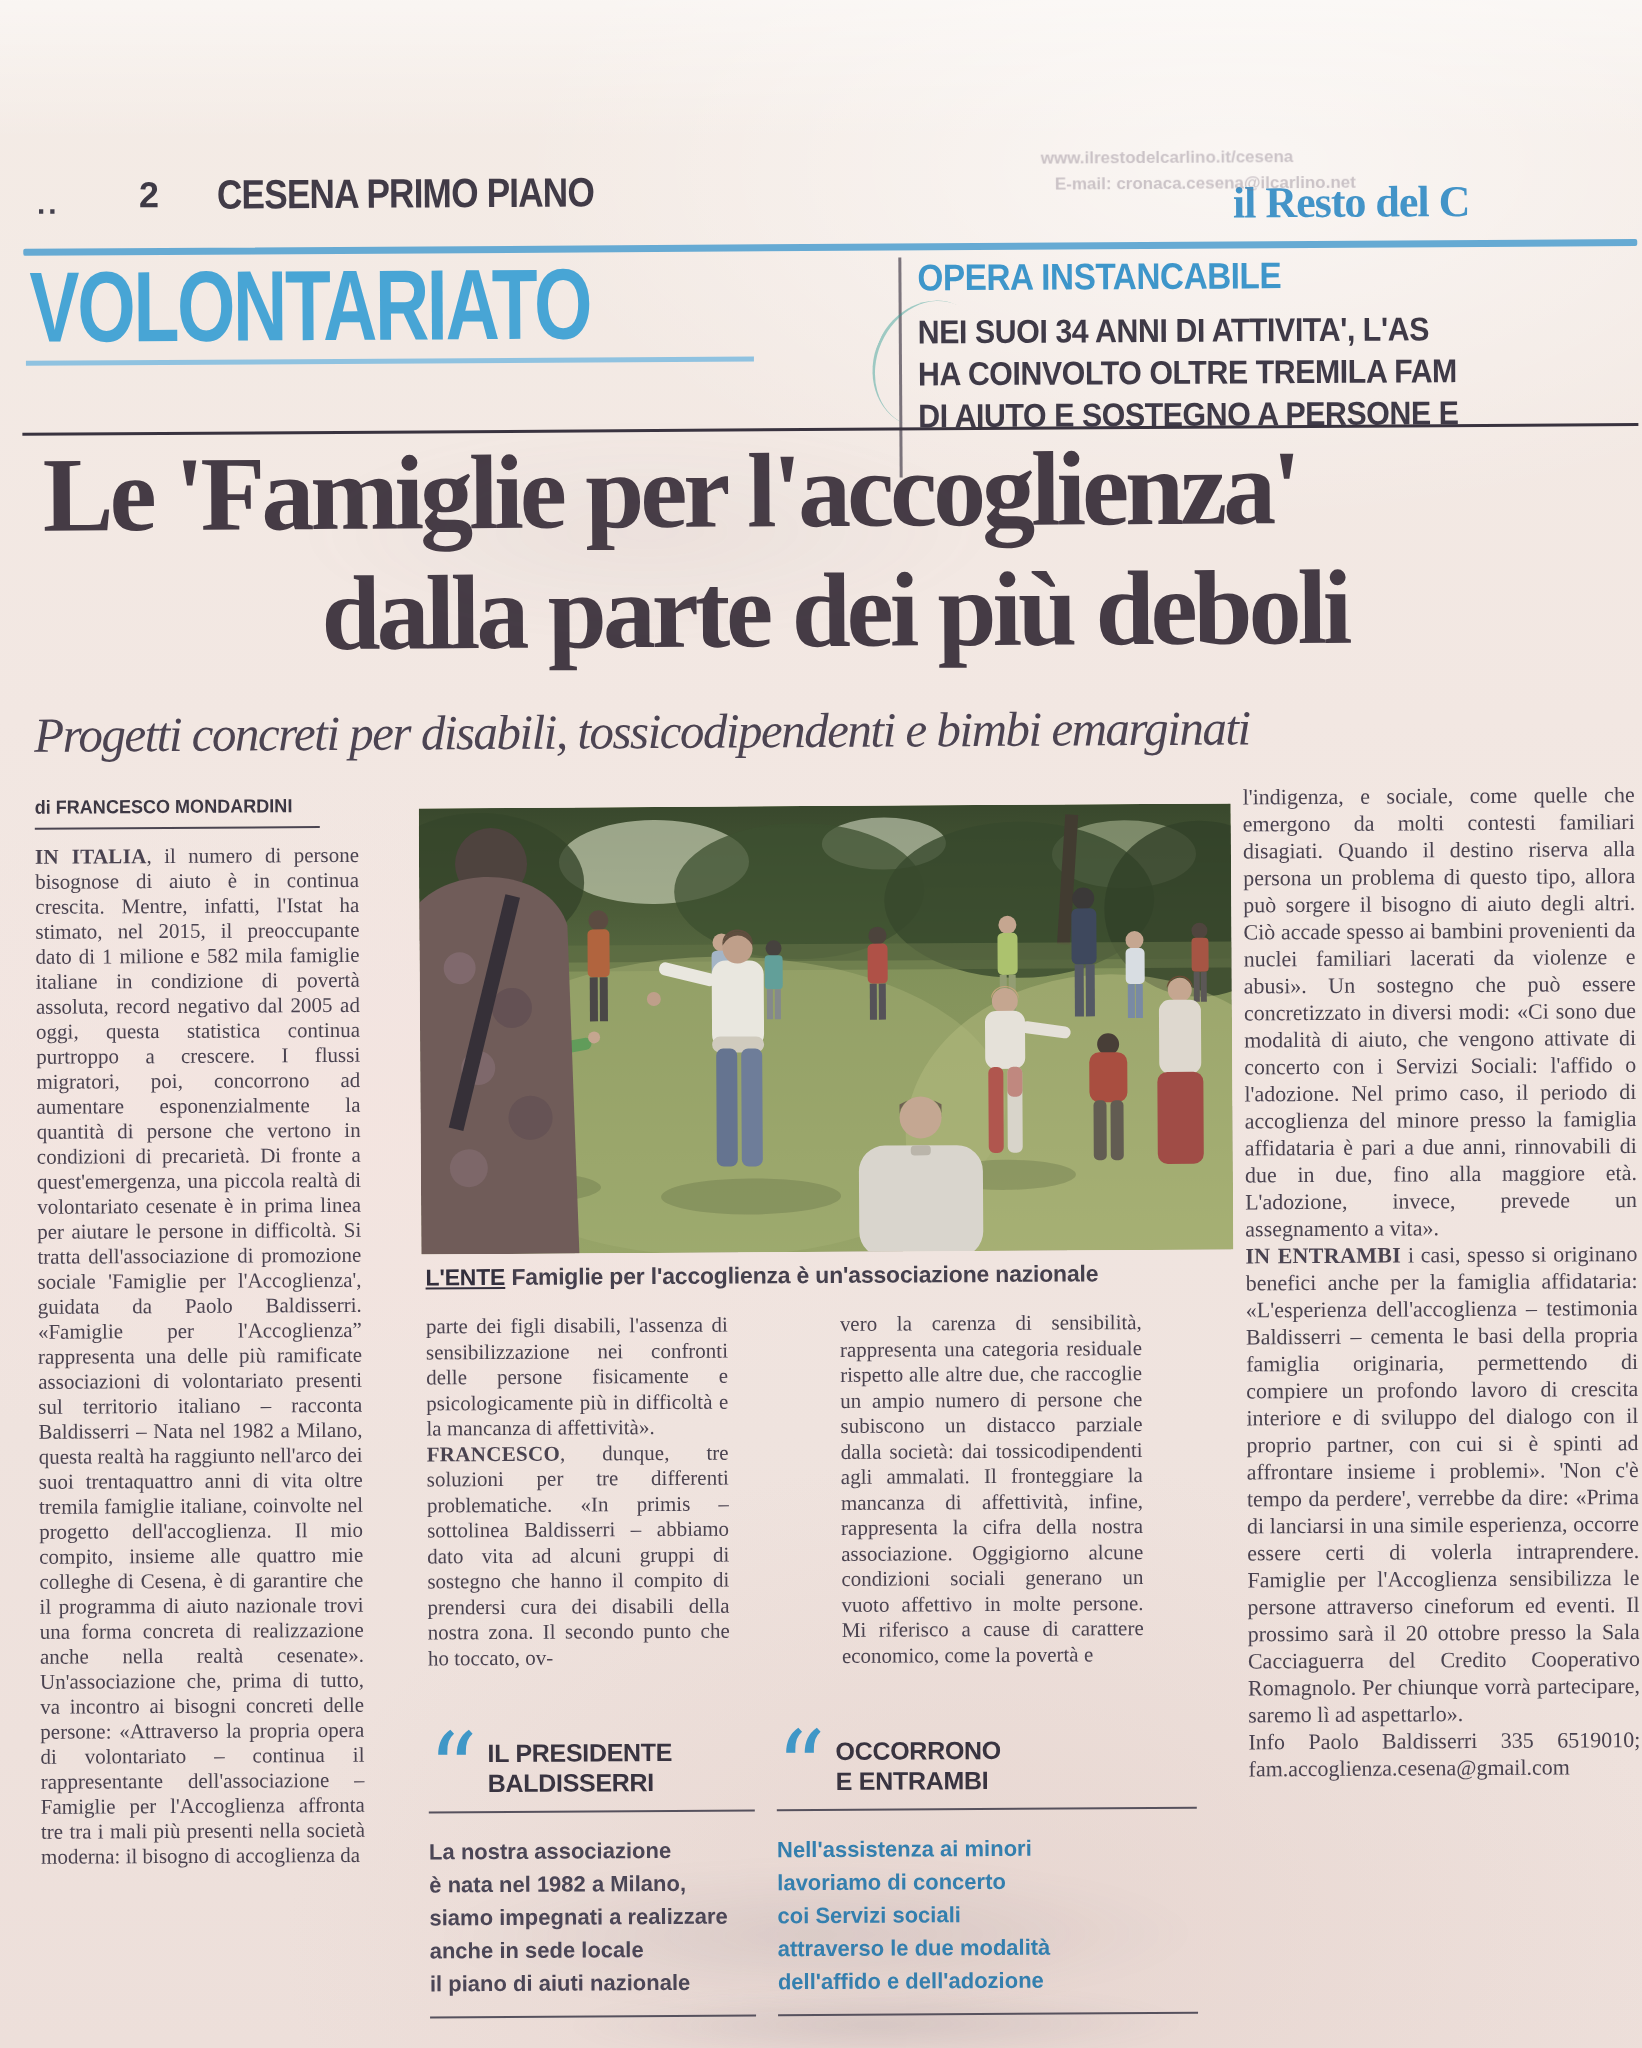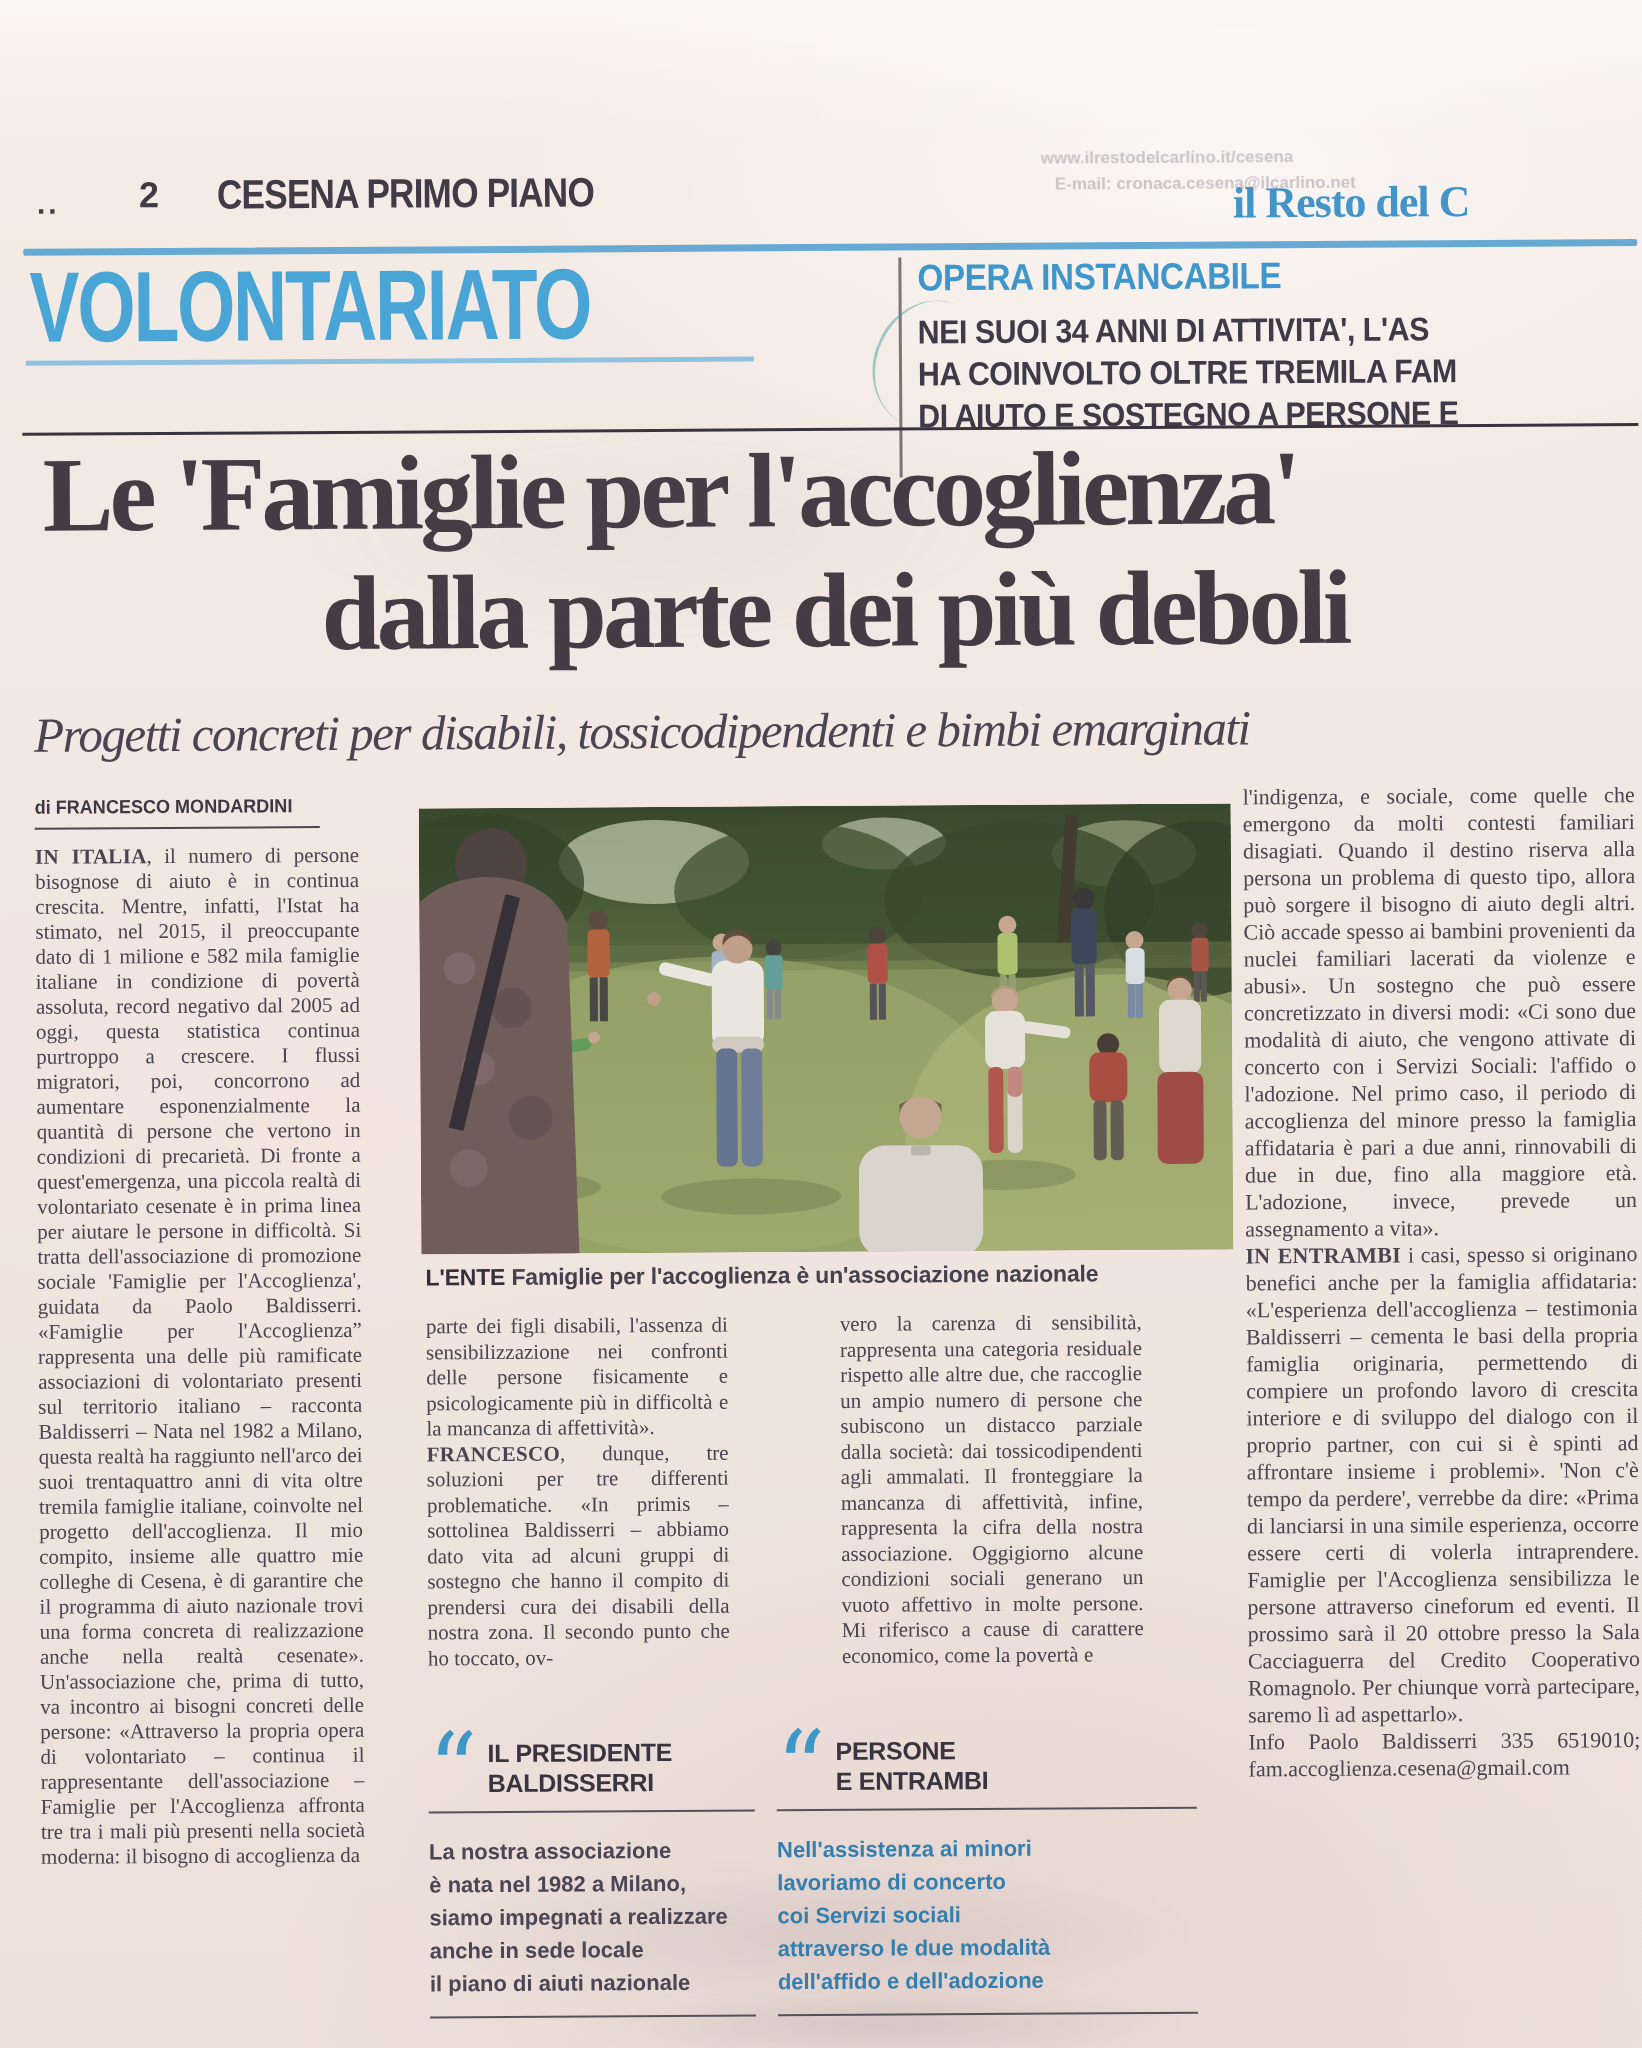--- a/index.html
+++ b/index.html
@@ -55,21 +55,21 @@
   .col4{left:1244px;top:786px;width:392px;height:1262px;font-size:22px;line-height:27px;}
   .lead{font-weight:bold;letter-spacing:.3px;}
   .para-gap{margin-top:24px;}
   .para-gap-sm{margin-top:18px;}
 
   
   .photo{left:420px;top:806px;width:812px;height:446px;overflow:hidden;
          box-shadow:0 0 0 1px rgba(80,70,60,.15) inset;}
   .photo svg{display:block;width:100%;height:100%;filter:saturate(.8) contrast(.92) brightness(1.04);}
   .caption{left:424px;top:1262px;width:812px;font-size:23px;color:#3a3542;letter-spacing:-.2px;}
-  .caption b{font-weight:bold;color:#332f3d;}
+  .caption b{font-weight:bold;color:#332f3d;text-decoration:underline;}
   .caption .cap-text{font-weight:bold;color:#45404d;}
 
   
   .pq{overflow:visible;}
   .pq1{left:424px;top:1732px;width:330px;}
   .pq2{left:772px;top:1732px;width:430px;}
   .pq-head{display:flex;align-items:flex-start;}
   .pq-mark{font-family:"DejaVu Serif", serif;font-size:96px;line-height:.72;color:#3f97c7;
            margin-right:16px;letter-spacing:-6px;transform:scaleY(1.05);transform-origin:left top;}
   .pq-title{font-family:"Liberation Sans", sans-serif;font-size:25px;line-height:30px;
@@ -317,21 +317,21 @@
         <div>anche in sede locale</div>
         <div>il piano di aiuti nazionale</div>
       </div>
       <div class="pq-rule pq-bottom"></div>
     </div>
 
     <div class="abs pq pq2">
       <div class="pq-head">
         <div class="pq-mark">“</div>
         <div class="pq-title">
-          <div>PERSONE</div>
+          <div>OCCORRONO</div>
           <div>E ENTRAMBI</div>
         </div>
       </div>
       <div class="pq-rule"></div>
       <div class="pq-body">
         <div>Nell'assistenza ai minori</div>
         <div>lavoriamo di concerto</div>
         <div>coi Servizi sociali</div>
         <div>attraverso le due modalità</div>
         <div>dell'affido e dell'adozione</div>

